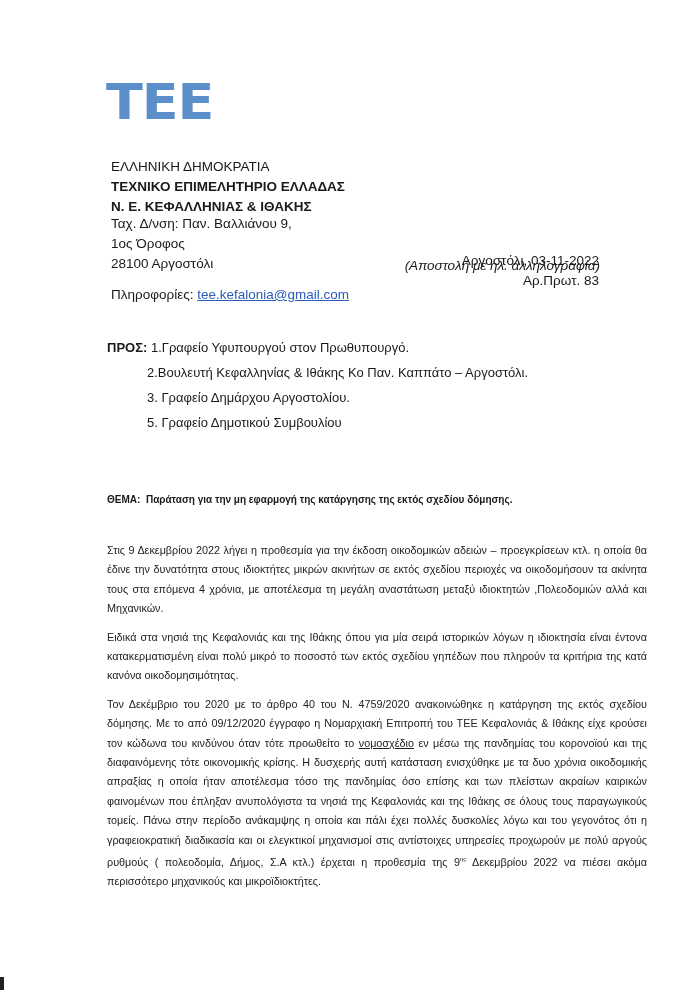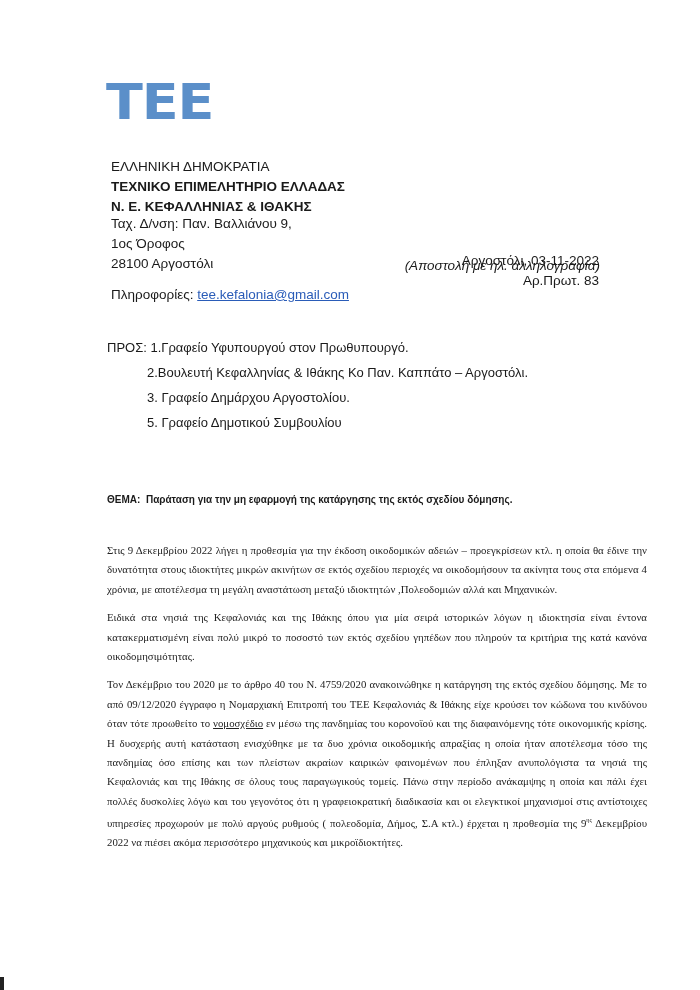--- a/index.html
+++ b/index.html
@@ -15,30 +15,30 @@
       transform: scaleX(1.08); transform-origin: left top;
     }
     .org { position: absolute; left: 111px; top: 157px; font-size: 13.5px; line-height: 20px; }
     .org .b { font-weight: bold; }
     .addr { position: absolute; left: 111px; top: 214px; font-size: 13.5px; line-height: 20px; }
     .info { position: absolute; left: 111px; top: 287px; font-size: 13.5px; }
     .info a { color: #2a5cb8; text-decoration: underline; }
     .sendmode { position: absolute; right: 113px; top: 213px; font-size: 13.5px; font-style: italic; margin-top: 45px; }
     .date { position: absolute; right: 114px; top: 251px; font-size: 13.5px; text-align: right; line-height: 20px; }
     .to { position: absolute; left: 107px; top: 339px; font-size: 13px; }
-    .to .lbl { font-weight: normal; }
+    .to .lbl { font-weight: bold; }
     .to-row { height: 25px; line-height: 18px; }
     .to-row.sub { padding-left: 40px; }
     .subject {
       position: absolute; left: 107px; top: 487px; width: 500px;
       font-size: 10px; font-weight: bold; line-height: 25px;
     }
     .body {
       position: absolute; left: 107px; top: 541px; width: 540px;
-      font-family: Liberation Serif, serif; font-size: 10.8px; line-height: 19.4px;
+      font-family: Liberation Sans, sans-serif; font-size: 10.8px; line-height: 19.4px;
       text-align: justify; color: #222;
     }
     .body p { margin: 0 0 9px 0; }
     .u { text-decoration: underline; }
     .sup { font-size: 6px; vertical-align: super; }
     .edge-mark { position: absolute; left: 0; top: 977px; width: 4px; height: 13px; background: #222; }
   </style>
 </head>
 <body>
 

